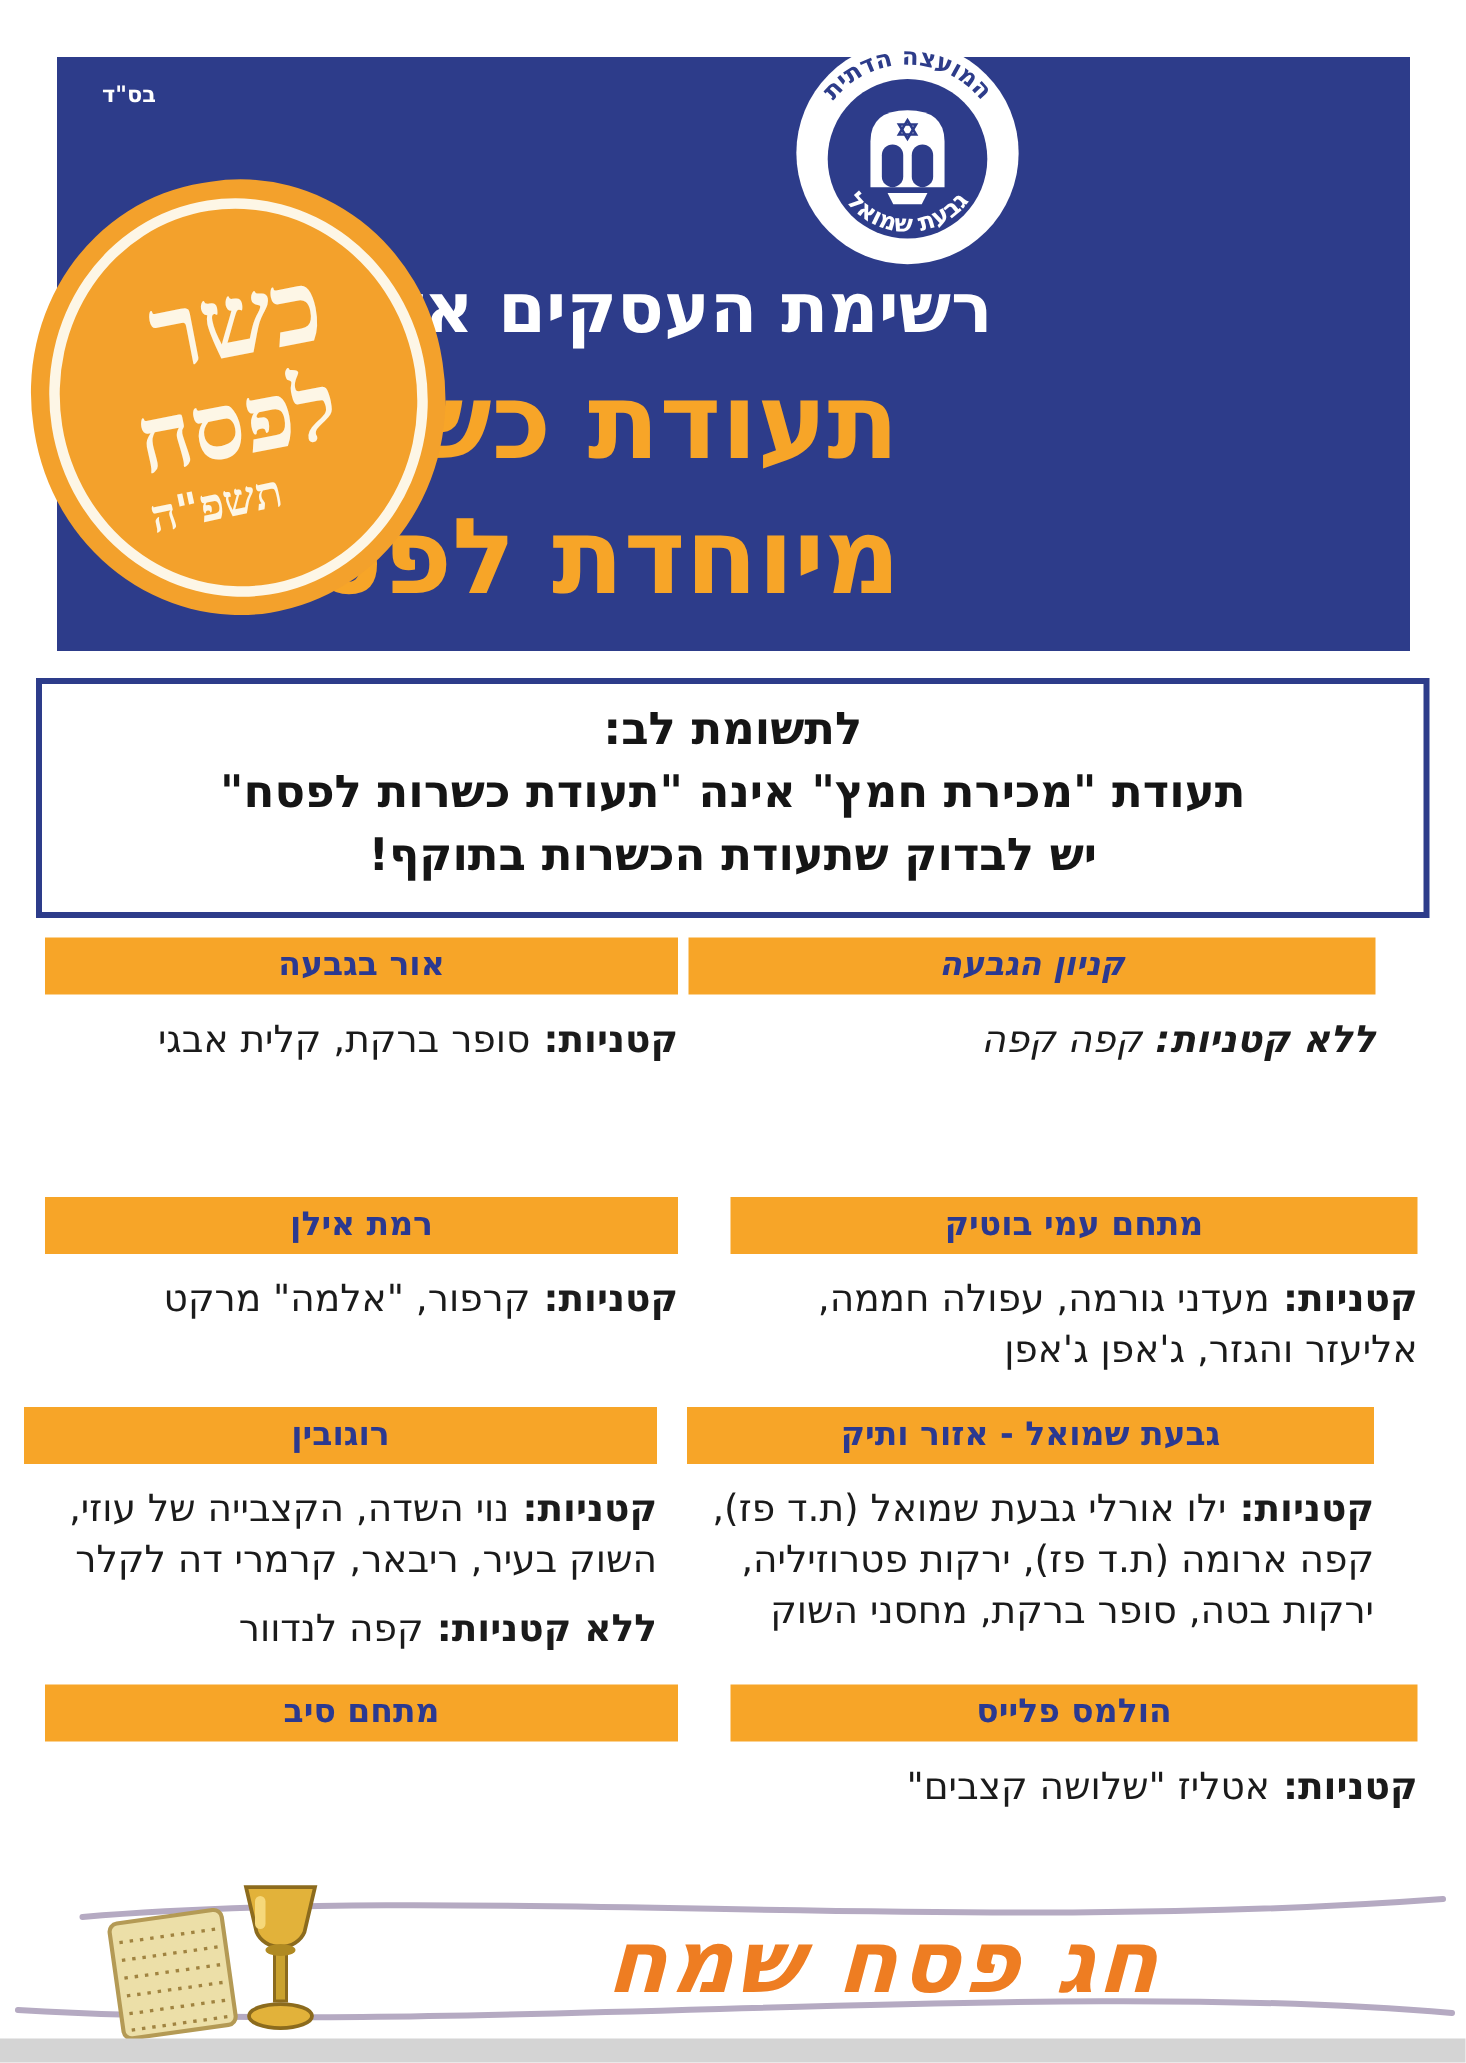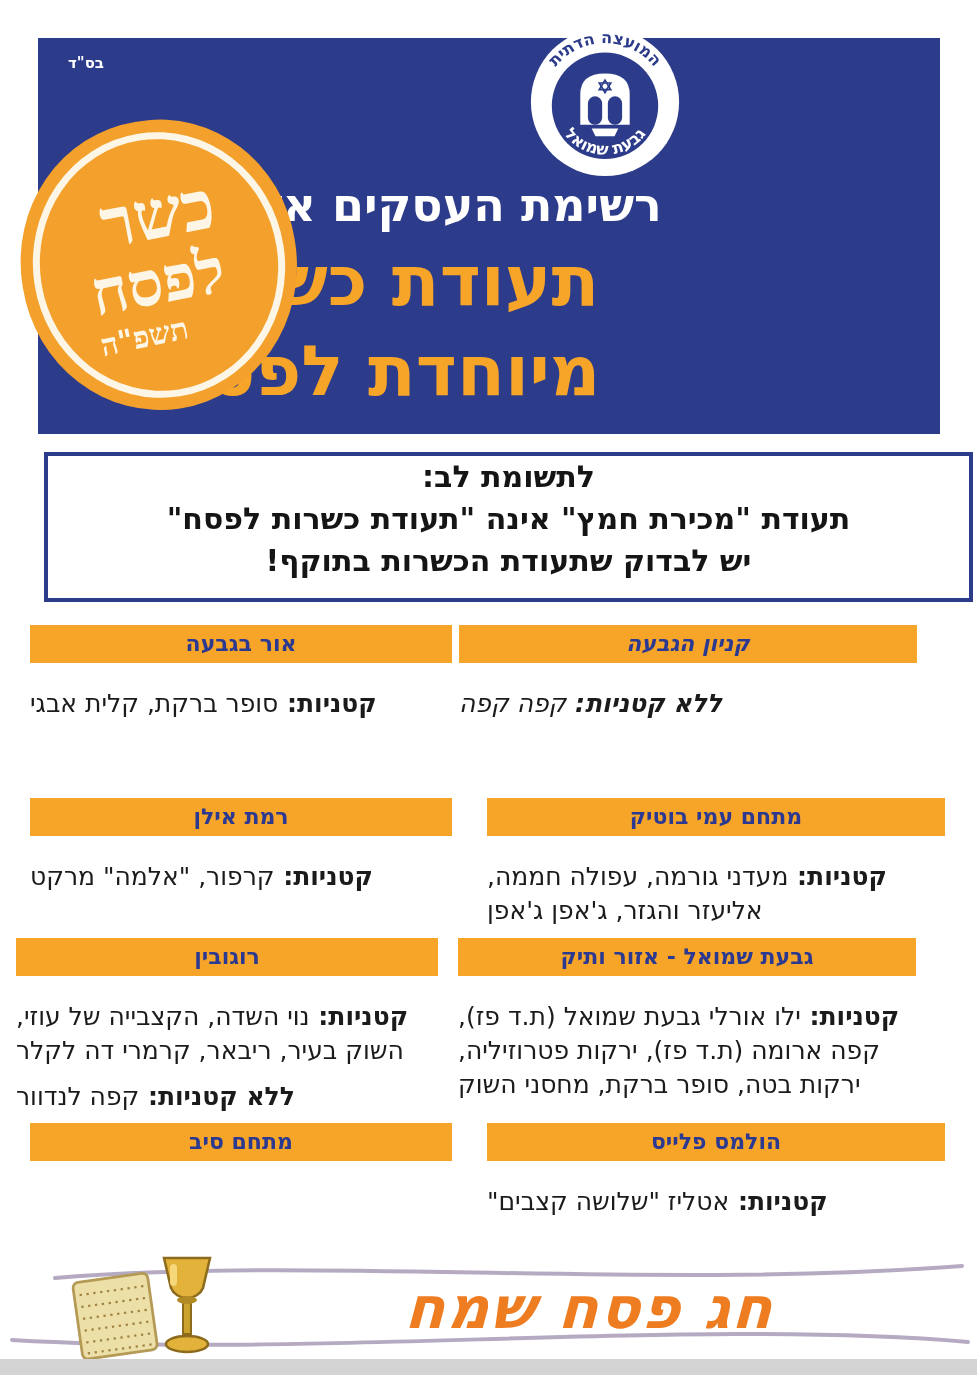--- a/index.html
+++ b/index.html
@@ -45,32 +45,32 @@
     text-align:center;line-height:1.02;
   }
   .stamp-l1{font-size:68px;transform:translateX(6px) rotate(-2deg);}
   .stamp-l2{font-size:62px;transform:translateX(-4px) rotate(-2deg);}
   .stamp-l3{font-size:30px;transform:translateX(-26px) rotate(-3deg);margin-top:6px;}
 
   
   .notice{
     position:absolute;left:24px;top:452px;width:921px;height:142px;
     border:4px solid #2d3c8a;background:#ffffff;text-align:center;
-    padding-top:0;box-sizing:content-box;margin-left:20px;
+    padding-top:10px;box-sizing:content-box;
   }
   .notice div{font-size:30px;font-weight:700;color:#151515;line-height:42px;}
 
   
   .section{position:absolute;}
   .section-header{
     height:38px;background:#f7a528;color:#2b3990;
     font-size:22px;font-weight:700;text-align:center;line-height:38px;
   }
   .section-body{
-    margin-top:24px;text-align:left;font-size:25px;line-height:34px;color:#1b1b1b;
+    margin-top:13px;text-align:right;font-size:25px;line-height:34px;color:#1b1b1b;
   }
   .entry{margin:0;}
   .entry + .entry{margin-top:12px;}
   .entry-label{font-weight:700;}
 
   
   .footer{position:absolute;left:0;top:1252px;width:977px;height:110px;}
   .swoosh{position:absolute;left:0;top:0;width:977px;height:110px;}
   .greeting{
     position:absolute;left:330px;top:22px;width:520px;text-align:center;

